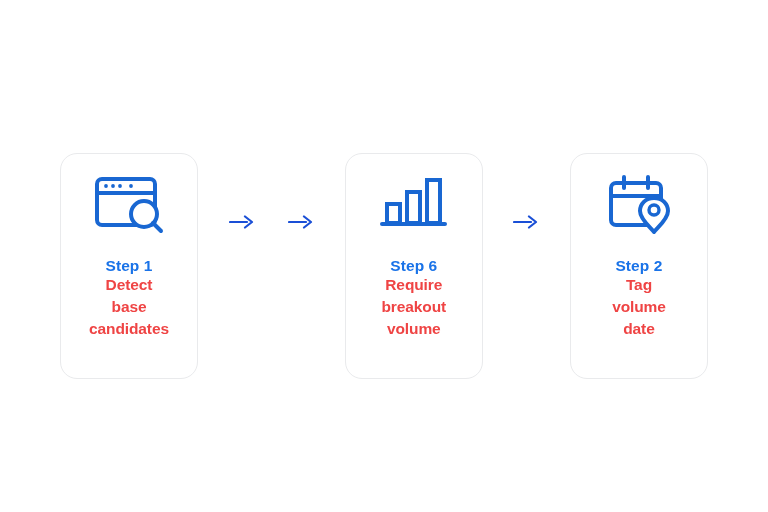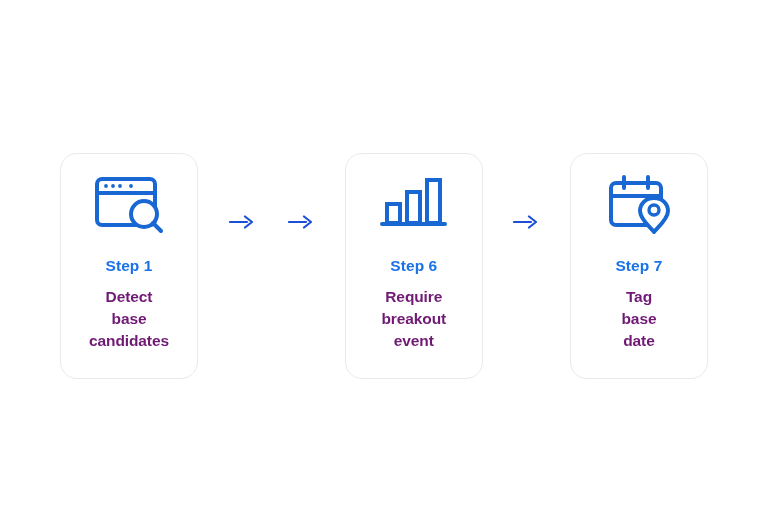--- a/index.html
+++ b/index.html
@@ -63,26 +63,26 @@
     color: #1a73e8;
     font-size: 15.5px;
     font-weight: bold;
     letter-spacing: 0.1px;
     line-height: 1;
     margin-top: 12px;
     text-align: center;
   }
 
   .step-desc {
-    color: #701a75;
+    color: #ef4444;
     font-size: 15.5px;
     font-weight: bold;
     line-height: 1.42;
     text-align: center;
-    margin-top: 12px;
+    margin-top: 0;
     padding: 0 8px;
     box-sizing: border-box;
     white-space: pre-line;
     letter-spacing: -0.1px;
   }
 
   
   .arrow {
     flex: 0 0 32px;
     width: 32px;
@@ -143,41 +143,41 @@
         <svg width="74" height="62" viewBox="0 0 74 62" fill="none" aria-hidden="true">
           <rect x="10" y="30" width="13" height="19" stroke="#1967d2" stroke-width="4" fill="none"></rect>
           <rect x="30" y="18" width="13" height="31" stroke="#1967d2" stroke-width="4" fill="none"></rect>
           <rect x="50" y="6" width="13" height="43" stroke="#1967d2" stroke-width="4" fill="none"></rect>
           <line x1="5" y1="50" x2="68" y2="50" stroke="#1967d2" stroke-width="4" stroke-linecap="round"></line>
         </svg>
       </div>
       <div class="step-label">Step 6</div>
       <div class="step-desc">Require
 breakout
-event</div>
+volume</div>
     </div>
 
     <div class="arrow">
       <svg width="26" height="14" viewBox="0 0 26 14" fill="none" aria-hidden="true">
         <line x1="1" y1="7" x2="18" y2="7" stroke="#1a4fd6" stroke-width="2.2" stroke-linecap="round"></line>
         <polyline points="16,1.5 23,7 16,12.5" stroke="#1a4fd6" stroke-width="2.2" fill="none" stroke-linecap="round" stroke-linejoin="round"></polyline>
       </svg>
     </div>
 
     <div class="step-card">
       <div class="icon-wrap">
         <svg width="74" height="62" viewBox="0 0 74 62" fill="none" aria-hidden="true">
           <rect x="9" y="9" width="50" height="42" rx="5" ry="5" stroke="#1967d2" stroke-width="4" fill="none"></rect>
           <line x1="9" y1="22" x2="59" y2="22" stroke="#1967d2" stroke-width="4"></line>
           <line x1="22" y1="3" x2="22" y2="14" stroke="#1967d2" stroke-width="4" stroke-linecap="round"></line>
           <line x1="46" y1="3" x2="46" y2="14" stroke="#1967d2" stroke-width="4" stroke-linecap="round"></line>
           <path d="M52 24 C60.5 24 66 30 66 37 C66 45 56 53 52 58 C48 53 38 45 38 37 C38 30 43.5 24 52 24 Z" stroke="#1967d2" stroke-width="4" fill="#ffffff" stroke-linejoin="round"></path>
           <circle cx="52" cy="36" r="5" stroke="#1967d2" stroke-width="3.4" fill="#ffffff"></circle>
         </svg>
       </div>
-      <div class="step-label">Step 7</div>
+      <div class="step-label">Step 2</div>
       <div class="step-desc">Tag
-base
+volume
 date</div>
     </div>
 
   </div>
 </div>
 
 </body></html>

